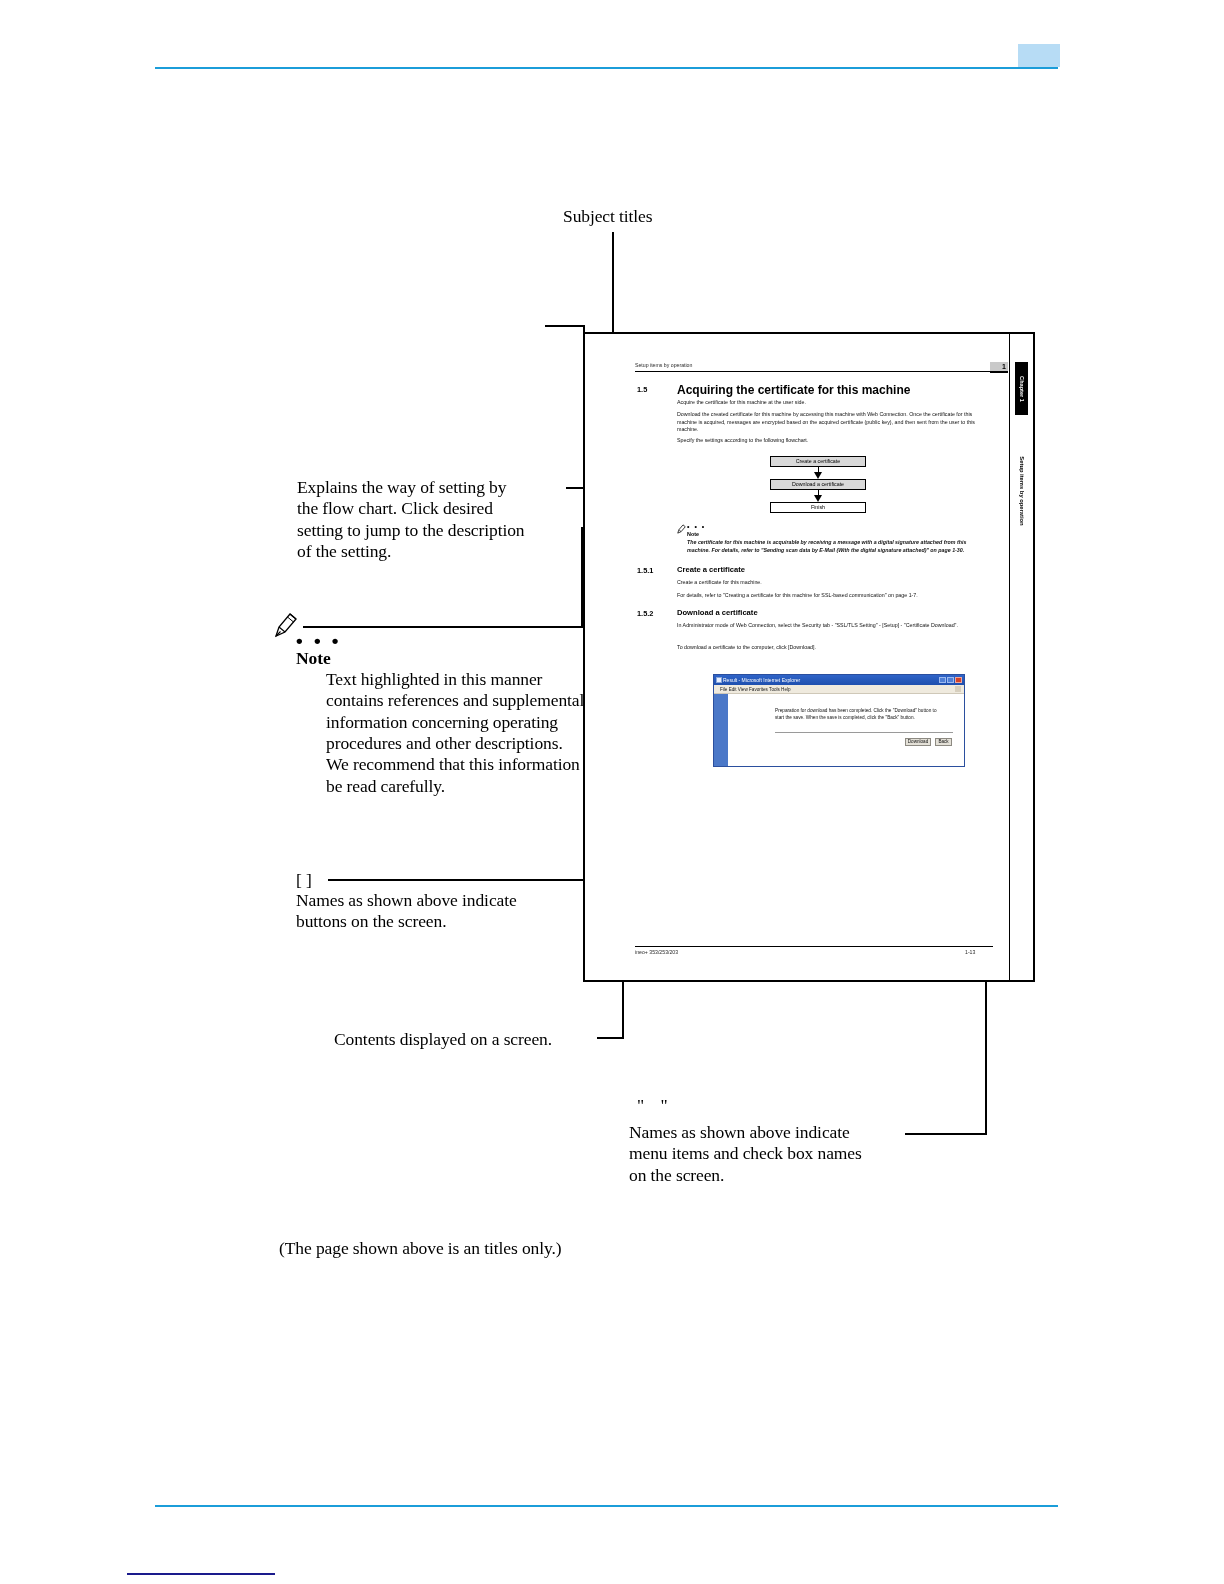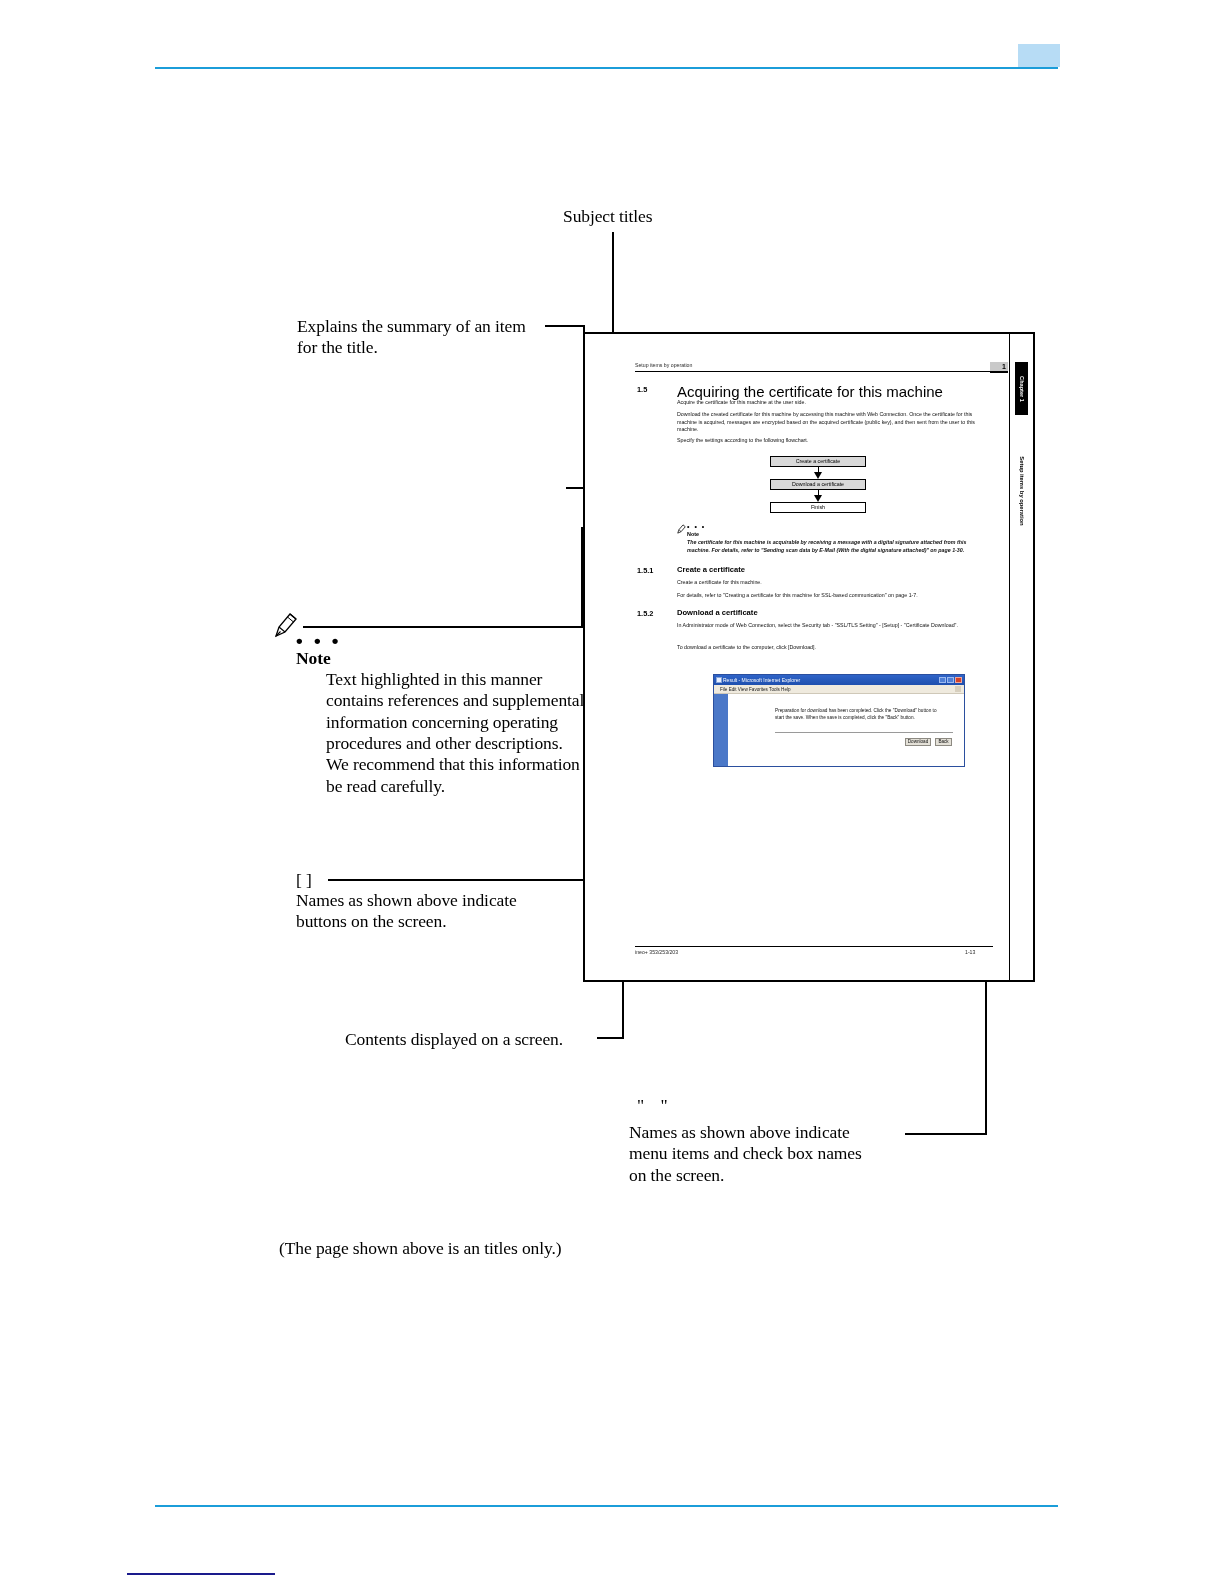--- a/index.html
+++ b/index.html
@@ -167,22 +167,22 @@
     color: #000;
   }
   .m-secnum {
     position: absolute;
     font-size: 7.4px;
     font-weight: bold;
     color: #000;
   }
   .m-h1 {
     position: absolute;
-    font-size: 15px;
-    font-weight: normal;
+    font-size: 12px;
+    font-weight: bold;
     color: #000;
   }
   .m-h2 {
     position: absolute;
     font-size: 7.6px;
     font-weight: bold;
     color: #000;
   }
   .m-p {
     position: absolute;
@@ -360,23 +360,25 @@
 
 <div id="page">
 
   <div class="hdr-box"></div>
   <div class="hdr-rule"></div>
   <div class="ftr-rule"></div>
   <div class="ftr-mark"></div>
 
   <div class="ann" style="left:563px; top:206px;">Subject titles</div>
 
-  <div class="ann" style="left:297px; top:316px; width:260px;">Explains the summary of an item
-for  the title.</div>
-
+
+  <div class="ann" style="left:297px; top:477px; width:266px;">Explains the way of setting by
+the flow chart. Click desired
+setting to jump to the description
+of the setting.</div>
 
   <div class="pencil" style="left:274px; top:612px;">
     <svg width="24" height="26" viewBox="0 0 24 26">
       <path d="M2 24 L5 15 L16 2 L22 7 L11 20 Z" fill="#ffffff" stroke="#000000" stroke-width="1.3"></path>
       <path d="M5 15 L11 20" stroke="#000000" stroke-width="1.1"></path>
       <path d="M2 24 L6.5 19.5" stroke="#000000" stroke-width="1.1"></path>
       <path d="M16 2 L22 7" stroke="#000000" stroke-width="1.1"></path>
       <path d="M13.5 5 L19.5 10" stroke="#000000" stroke-width="1"></path>
     </svg>
   </div>
@@ -386,21 +388,21 @@
 contains references and supplemental
 information concerning operating
 procedures and other descriptions.
 We recommend that this information
 be read carefully.</div>
 
   <div class="ann" style="left:296px; top:870px;">[   ]</div>
   <div class="ann" style="left:296px; top:890px; width:280px;">Names as shown above indicate
 buttons on the screen.</div>
 
-  <div class="ann" style="left:345px; top:1029px;">Contents displayed on a screen.</div>
+  <div class="ann" style="left:334px; top:1029px;">Contents displayed on a screen.</div>
 
   <div class="ann" style="left:637px; top:1095px; letter-spacing:6px;">"    "</div>
   <div class="ann" style="left:629px; top:1122px; width:300px;">Names as shown above indicate
 menu items and check box names
 on the screen.</div>
 
   <div class="ann" style="left:279px; top:1238px;">(The page shown above is an titles only.)</div>
 
   <div class="ln lnv" style="left:612px; top:232px; height:155px;"></div>
   <div class="ln lnh" style="left:612px; top:386px; width:22px;"></div>

